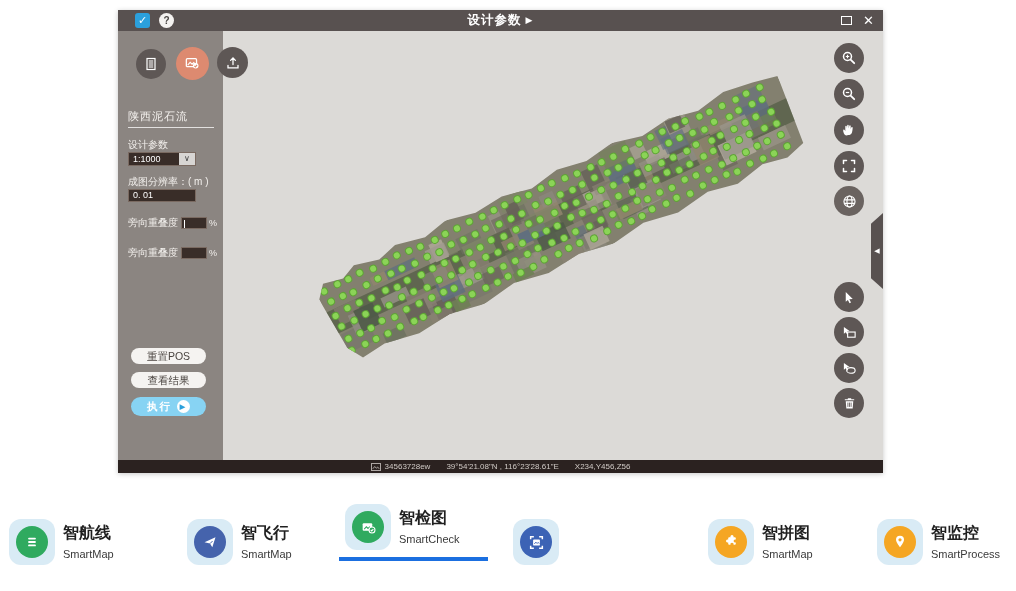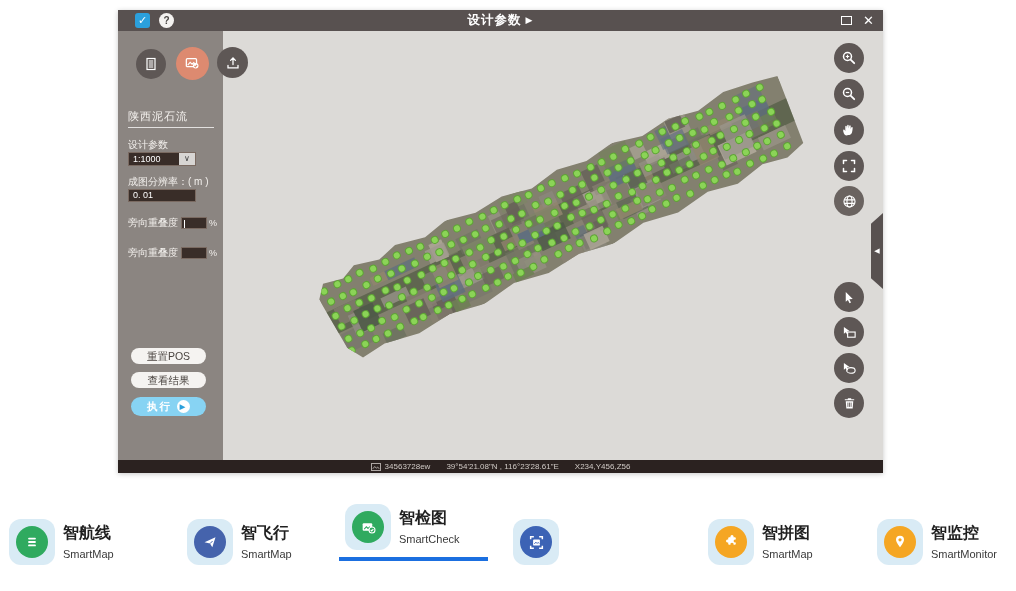--- a/index.html
+++ b/index.html
@@ -643,18 +643,18 @@
     <div class="dock-tile">
       <div class="dock-circ c-orange">
         <svg width="16" height="16" viewBox="0 0 16 16">
             <path d="M8 1.8a4 4 0 0 1 4 4c0 2.8-4 7.4-4 7.4S4 8.6 4 5.8a4 4 0 0 1 4-4z" fill="#fff"></path>
             <circle cx="8" cy="5.8" r="1.6" fill="#f5a623"></circle>
           </svg>
       </div>
     </div>
     <div>
         <div class="dock-zh">智监控</div>
-         <div class="dock-en">SmartMonitor</div>
+         <div class="dock-en">SmartProcess</div>
       </div>
   </div>
 
   <div class="active-underline"></div>
 </div>
 
 </body></html>

